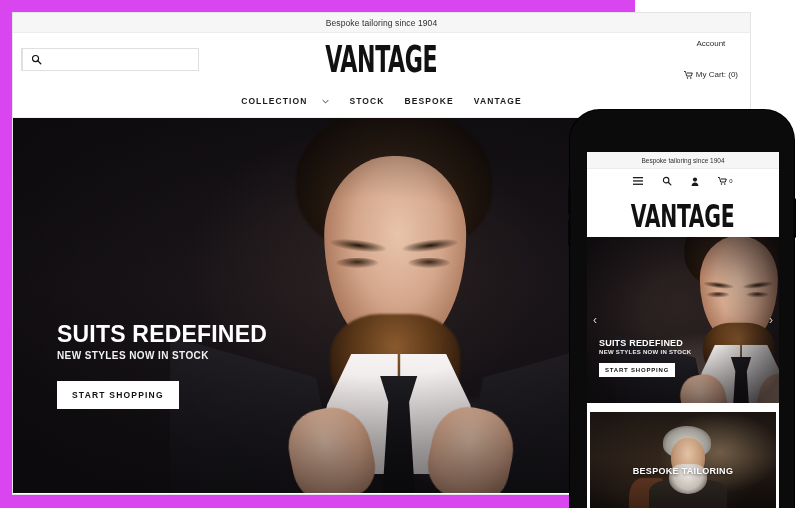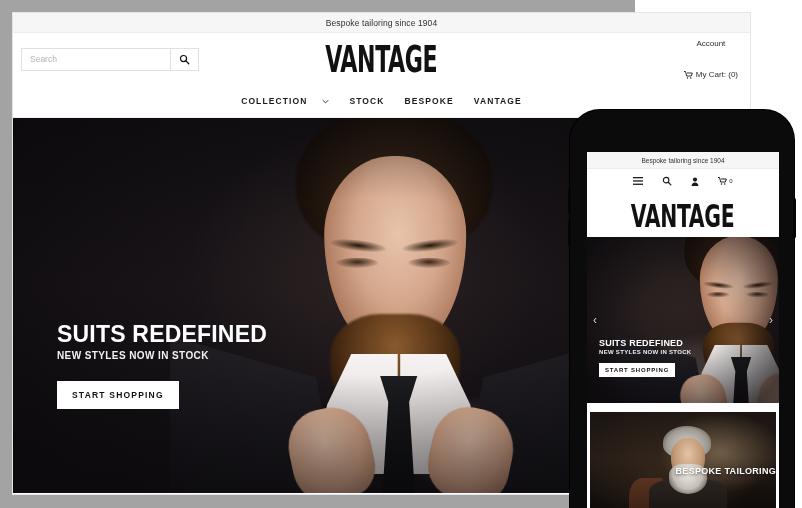--- a/index.html
+++ b/index.html
@@ -2,21 +2,21 @@
 <html><head>
 <meta charset="utf-8">
 <style>
   * { box-sizing: border-box; margin: 0; padding: 0; }
   html, body {
     width: 802px; height: 508px;
     background: #ffffff;
     font-family: "Liberation Sans", sans-serif;
     overflow: hidden;
   }
-  .stage { position: relative; width: 635px; height: 508px; background:#a3a3a3; }
+  .stage { position: relative; width: 635px; height: 508px; background:#d946ef; }
 
   
   .desktop {
     position: absolute;
     left: 13px; top: 13px;
     width: 737px; height: 481px;
     background: #ffffff;
     overflow: hidden;
     box-shadow: 0 0 0 1px #e4e4e6;
   }
@@ -294,41 +294,40 @@
     background: linear-gradient(180deg,#2b2420 0%, #140f0d 100%);
     border-radius: 26% 26% 0 0;
   }
   .oldman .om-chair {
     position:absolute; left:-12px; top:50px; width:34px; height:48px;
     background: linear-gradient(180deg,#5a3320 0%, #2d1a10 100%);
     border-radius: 40% 8% 0 0;
   }
   .promo-label {
     position:absolute; left:0; right:0; top:56%;
-    text-align:right; color:#ffffff;
+    text-align:center; color:#ffffff;
     font-size: 9px; font-weight:700; letter-spacing:.3px;
     text-shadow: 0 1px 3px rgba(0,0,0,.6);
     z-index:4;
   }
 </style>
 </head>
 <body>
 
 <div class="stage">
 
   <div class="desktop">
 
     <div class="d-topbar">
       <div class="d-topbar-text">Bespoke tailoring since 1904</div>
     </div>
 
     <div class="d-header">
 
       <div class="search-wrap">
-        <input class="search-input" type="text" placeholder="Search" style="">
         <button class="search-btn">
           <svg class="mag" viewBox="0 0 16 16">
             <circle cx="6.6" cy="6.6" r="4.4" fill="none" stroke="#111" stroke-width="1.7"></circle>
             <line x1="10" y1="10" x2="14.2" y2="14.2" stroke="#111" stroke-width="1.9" stroke-linecap="round"></line>
           </svg>
         </button>
       </div>
 
       <div class="d-logo">
         <span>VANTAGE</span>

